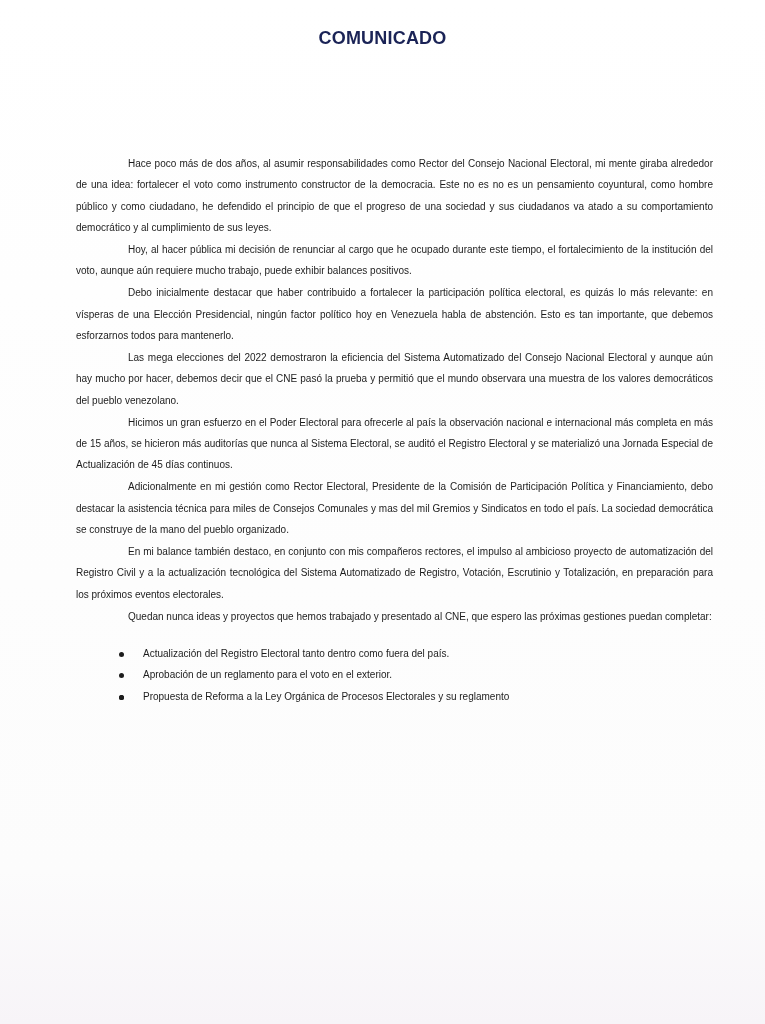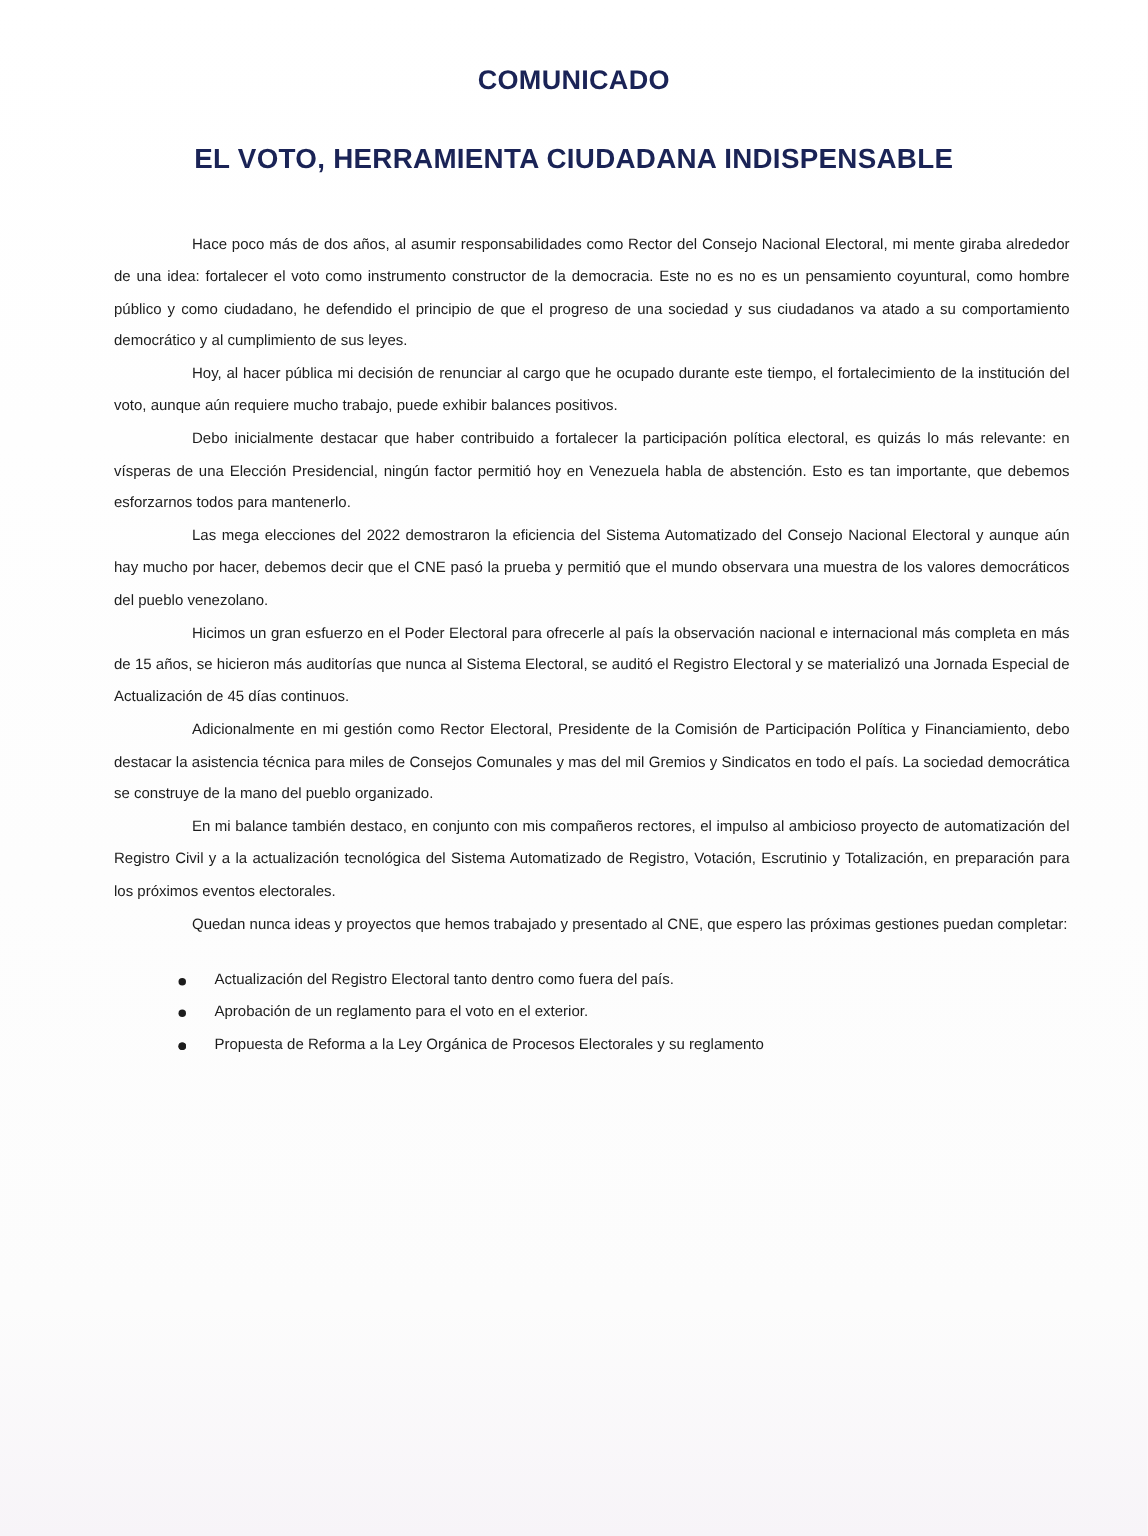--- a/index.html
+++ b/index.html
@@ -11,45 +11,44 @@
       position: relative;
     }
     .page {
       position: absolute; left: 0; top: 0; width: 765px; height: 1024px;
       background: linear-gradient(180deg, #ffffff 0%, #fcfcfc 85%, #f7f4f8 100%);
     }
     .title {
       position: absolute; left: 0; width: 765px; text-align: center;
       font-weight: bold; color: #1a2356; letter-spacing: 0.2px;
     }
-    .title-1 { top: 43px; font-size: 18px; }
+    .title-1 { top: 28px; font-size: 18px; }
     .title-2 { top: 95px; font-size: 18.5px; }
     .body {
       position: absolute; left: 76px; top: 153px; width: 637px;
       font-size: 10px; line-height: 21.3px; text-align: justify;
     }
     .body p { margin: 0 0 0.8px 0; text-indent: 52px; }
     .body ul { margin: 16px; padding: 0; list-style: none; }
     .body li { position: relative; padding-left: 51px; text-align: left; }
     .bullet {
       position: absolute; left: 27px; top: 9px; width: 5px; height: 5px;
       border-radius: 50%; background: #1c1c1c;
     }
   </style>
 </head>
 <body>
 
 <div class="page">
   <div class="title title-1">COMUNICADO</div>
-  <div class="title title-2">EL VOTO, HERRAMIENTA CIUDADANA INDISPENSABLE</div>
 
   <div class="body">
     <p>Hace poco más de dos años, al asumir responsabilidades como Rector del Consejo Nacional Electoral, mi mente giraba alrededor de una idea: fortalecer el voto como instrumento constructor de la democracia. Este no es no es un pensamiento coyuntural, como hombre público y como ciudadano, he defendido el principio de que el progreso de una sociedad y sus ciudadanos va atado a su comportamiento democrático y al cumplimiento de sus leyes.</p>
     <p>Hoy, al hacer pública mi decisión de renunciar al cargo que he ocupado durante este tiempo, el fortalecimiento de la institución del voto, aunque aún requiere mucho trabajo, puede exhibir balances positivos.</p>
-    <p>Debo inicialmente destacar que haber contribuido a fortalecer la participación política electoral, es quizás lo más relevante: en vísperas de una Elección Presidencial, ningún factor permitió hoy en Venezuela habla de abstención. Esto es tan importante, que debemos esforzarnos todos para mantenerlo.</p>
+    <p>Debo inicialmente destacar que haber contribuido a fortalecer la participación política electoral, es quizás lo más relevante: en vísperas de una Elección Presidencial, ningún factor político hoy en Venezuela habla de abstención. Esto es tan importante, que debemos esforzarnos todos para mantenerlo.</p>
     <p>Las mega elecciones del 2022 demostraron la eficiencia del Sistema Automatizado del Consejo Nacional Electoral y aunque aún hay mucho por hacer, debemos decir que el CNE pasó la prueba y permitió que el mundo observara una muestra de los valores democráticos del pueblo venezolano.</p>
     <p>Hicimos un gran esfuerzo en el Poder Electoral para ofrecerle al país la observación nacional e internacional más completa en más de 15 años, se hicieron más auditorías que nunca al Sistema Electoral, se auditó el Registro Electoral y se materializó una Jornada Especial de Actualización de 45 días continuos.</p>
     <p>Adicionalmente en mi gestión como Rector Electoral, Presidente de la Comisión de Participación Política y Financiamiento, debo destacar la asistencia técnica para miles de Consejos Comunales y mas del mil Gremios y Sindicatos en todo el país. La sociedad democrática se construye de la mano del pueblo organizado.</p>
     <p>En mi balance también destaco, en conjunto con mis compañeros rectores, el impulso al ambicioso proyecto de automatización del Registro Civil y a la actualización tecnológica del Sistema Automatizado de Registro, Votación, Escrutinio y Totalización, en preparación para los próximos eventos electorales.</p>
     <p>Quedan nunca ideas y proyectos que hemos trabajado y presentado al CNE, que espero las próximas gestiones puedan completar:</p>
     <ul>
       <li>
         <span class="bullet"></span>
         <span>Actualización del Registro Electoral tanto dentro como fuera del país.</span>
       </li>

